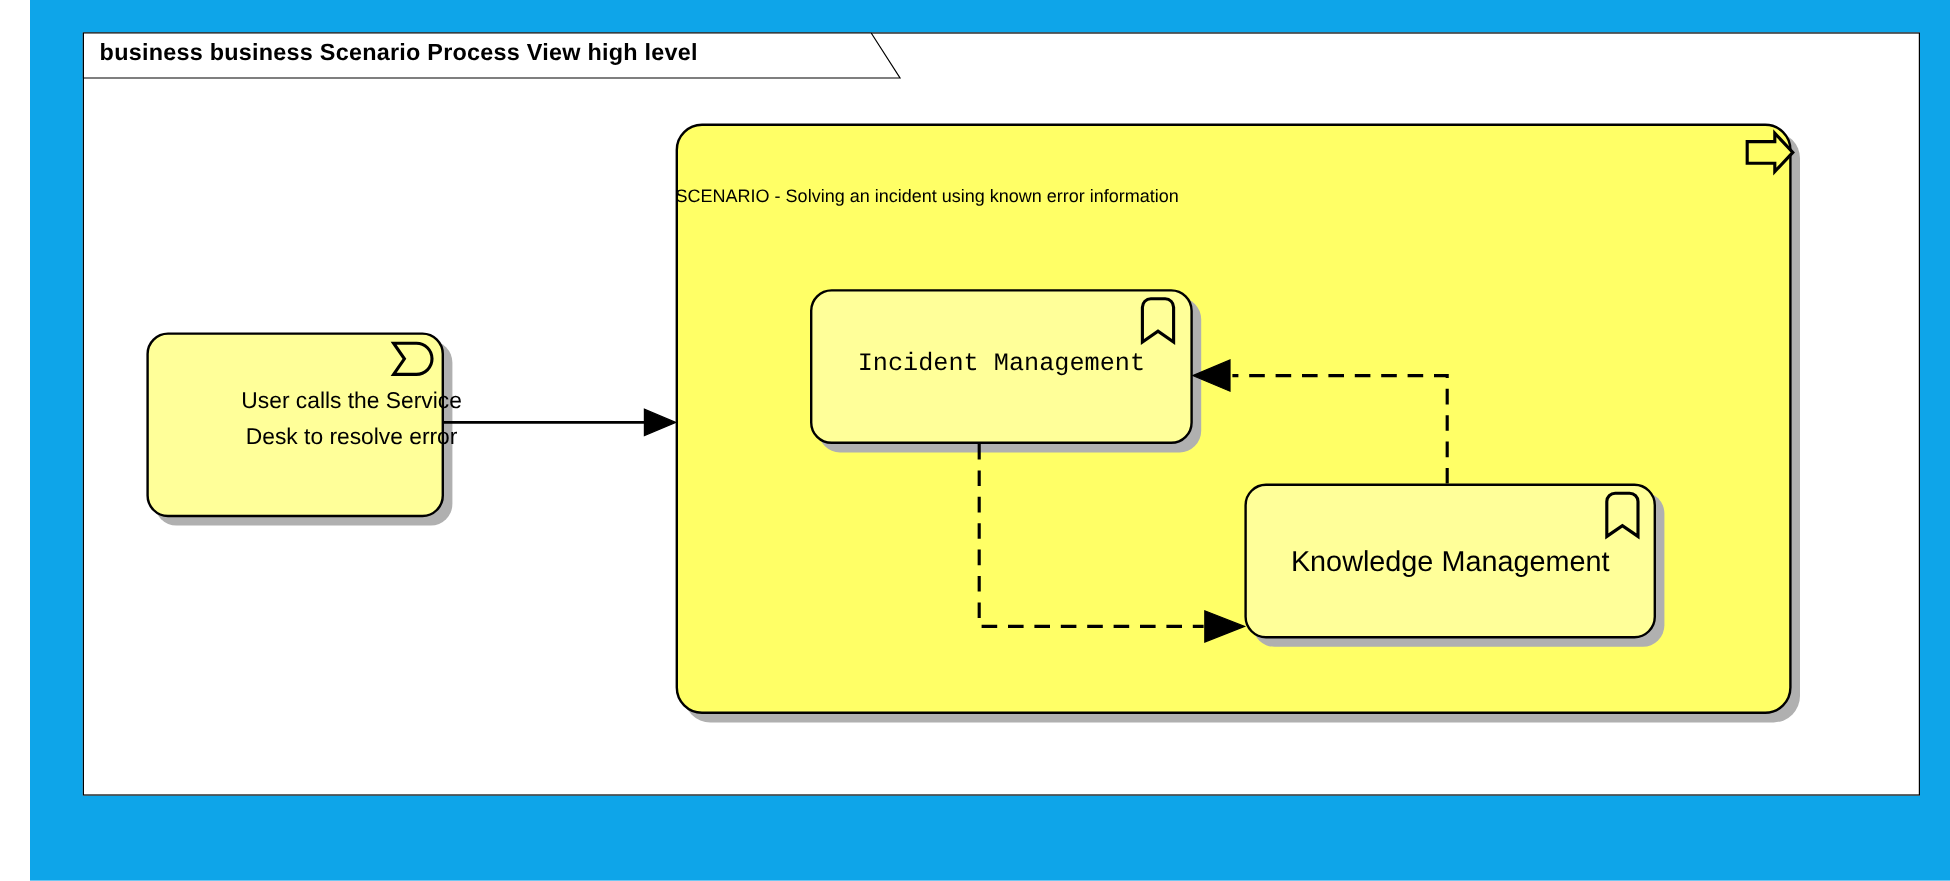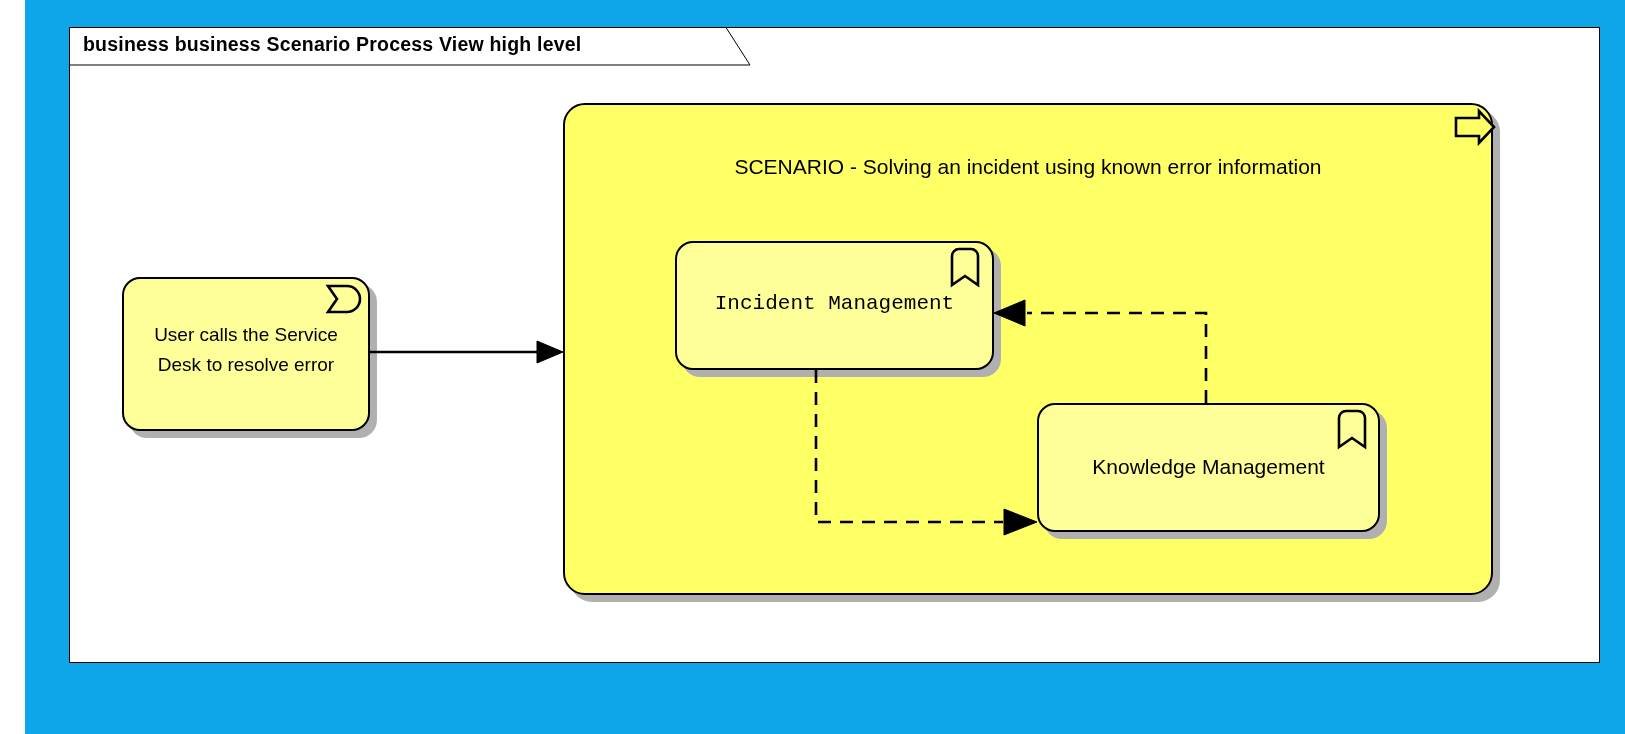--- a/index.html
+++ b/index.html
@@ -76,22 +76,21 @@
     top: 110px;
     width: 930px;
     height: 492px;
     border-radius: 22px;
   }
   .scenario-label {
     position: absolute;
     left: 538px;
     top: 155px;
     width: 930px;
-    text-align: center;
-    font-size: 21px;
+    font-size: 15px;
     color: #000000;
     white-space: nowrap;
   }
 
   
   .event-box {
     left: 97px;
     top: 277px;
     width: 248px;
     height: 154px;
@@ -105,20 +104,21 @@
   }
   .event-label {
     position: absolute;
     left: 97px;
     top: 320px;
     width: 248px;
     text-align: center;
     font-size: 19px;
     line-height: 30px;
     color: #000000;
+    padding-left: 47px;
   }
 
   
   .incident-box {
     left: 650px;
     top: 241px;
     width: 319px;
     height: 129px;
     background: #ffff99;
   }
@@ -152,21 +152,21 @@
     top: 410px;
     width: 343px;
     height: 129px;
   }
   .knowledge-label {
     position: absolute;
     left: 1012px;
     top: 455px;
     width: 343px;
     text-align: center;
-    font-size: 21px;
+    font-size: 24px;
     color: #000000;
   }
 
   
   .icon-svg {
     position: absolute;
     overflow: visible;
   }
   .icon-process-scenario { left: 1429px; top: 108px; }
   .icon-event           { left: 300px;  top: 283px; }

